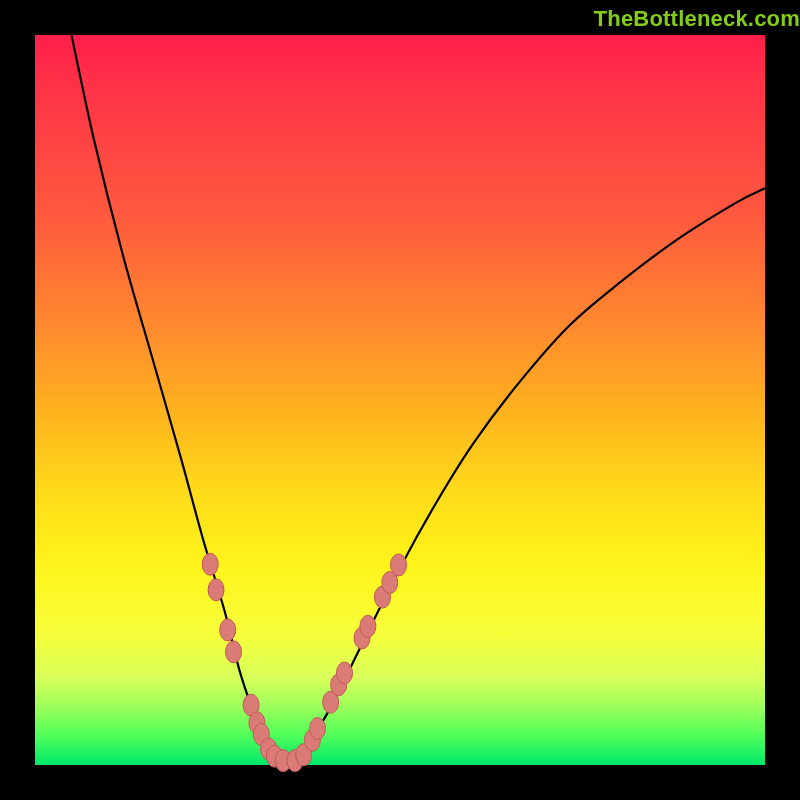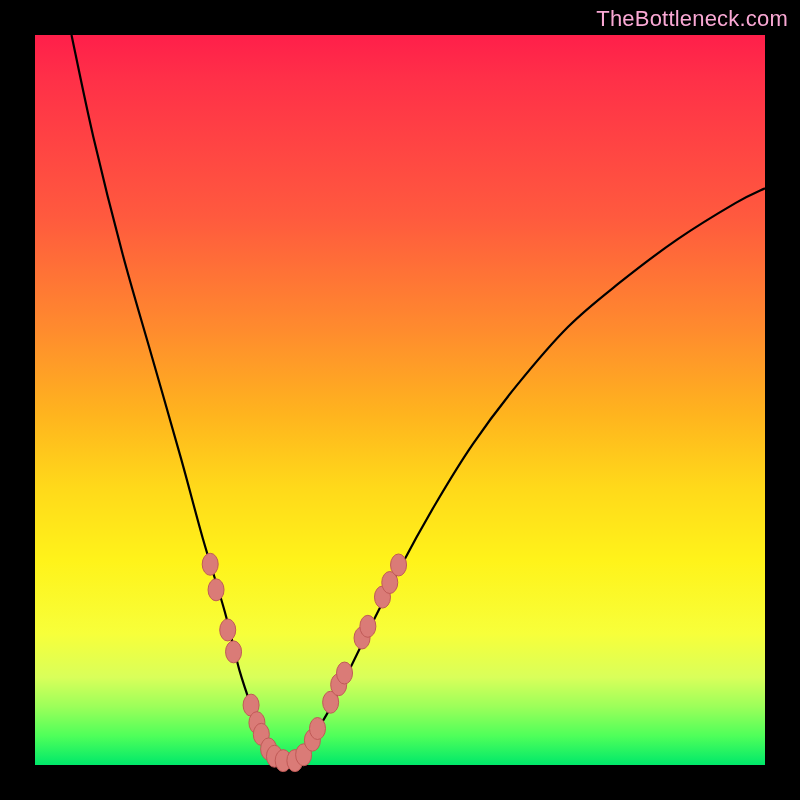--- a/index.html
+++ b/index.html
@@ -38,25 +38,25 @@
       #f7ff3a 82%,
       #d9ff5a 88%,
       #9cff5a 92%,
       #4fff5a 96%,
       #00e86a 100%
     );
   }
   .watermark {
     position: absolute;
     top: 6px;
-    right: 12px;
-    color: #f9a8d4;
+    right: 0;
+    color: #84cc16;
     font-size: 22px;
     letter-spacing: 0.2px;
-    font-weight: 400;
+    font-weight: 700;
     user-select: none;
   }
   svg.curve {
     position: absolute;
     left: 0;
     top: 0;
     width: 730px;
     height: 730px;
     overflow: visible;
   }

